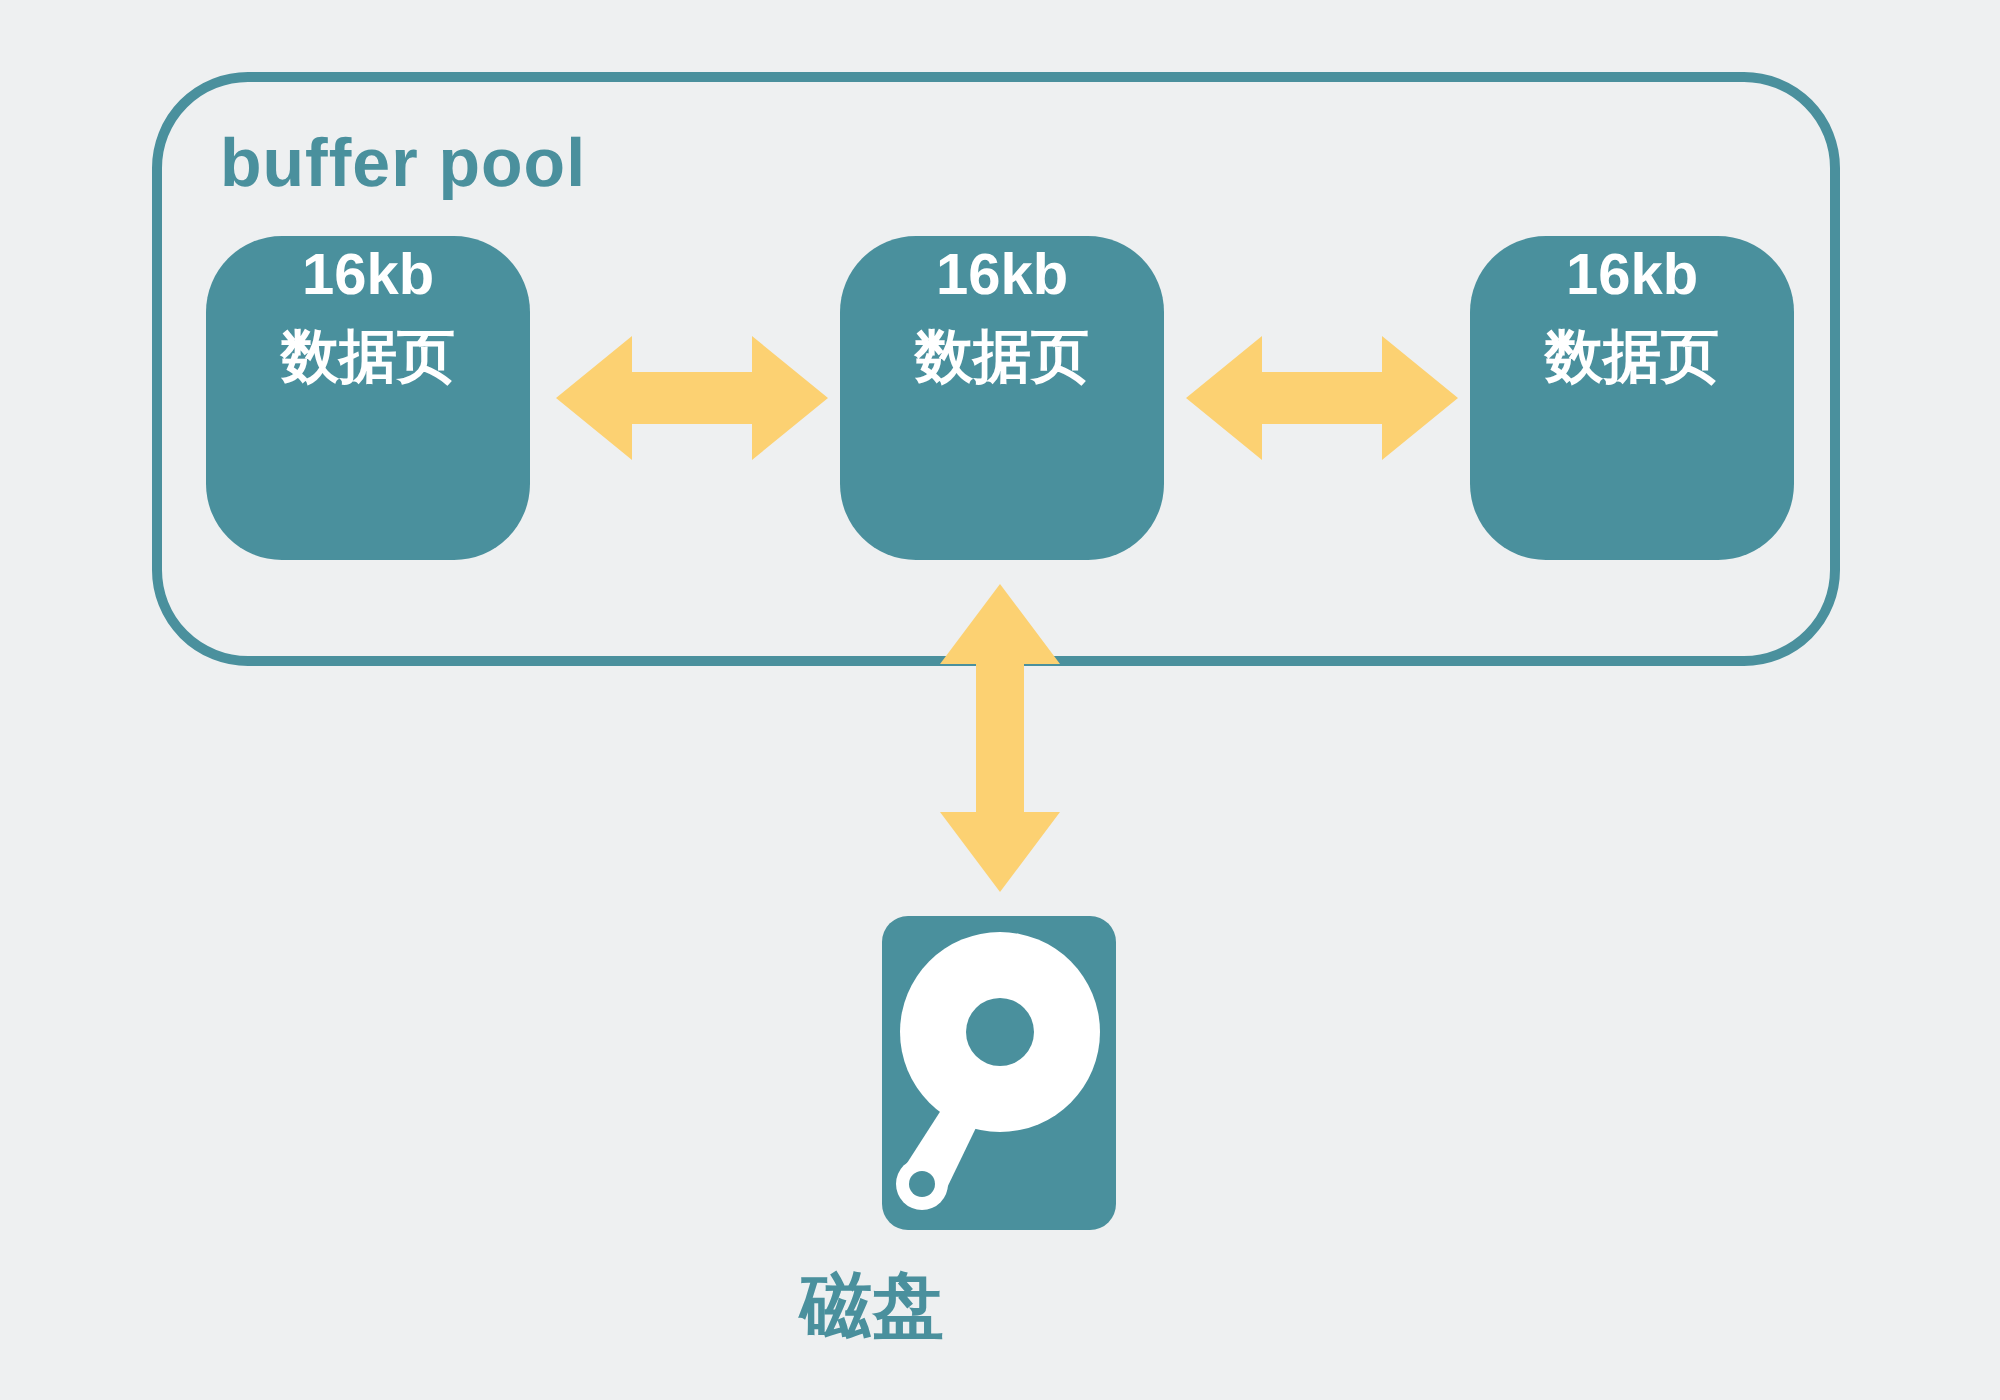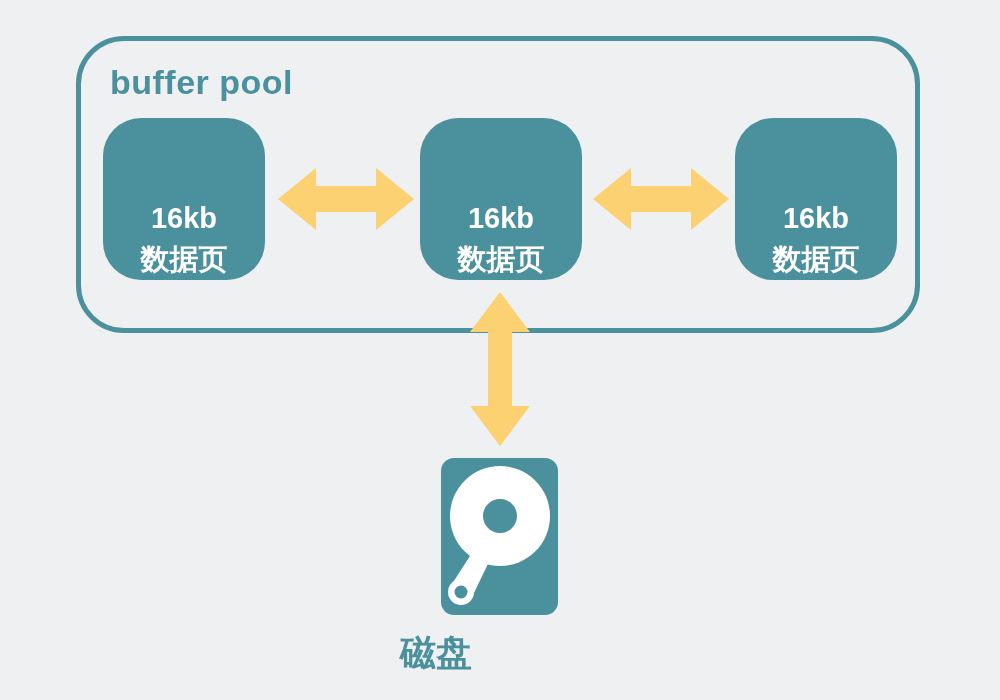--- a/index.html
+++ b/index.html
@@ -39,21 +39,21 @@
   }
   .page-box {
     position: absolute;
     top: 118px;
     width: 162px; height: 162px;
     background: var(--teal);
     border-radius: 38px;
     display: flex;
     flex-direction: column;
     align-items: center;
-    justify-content: flex-end;
+    justify-content: flex-start;
     color: var(--box_text);
     font-size: 29px;
     font-weight: 600;
     line-height: 41px;
     text-align: center;
     z-index: 2;
   }
   .page-box-1 { left: 103px; }
   .page-box-2 { left: 420px; }
   .page-box-3 { left: 735px; }

